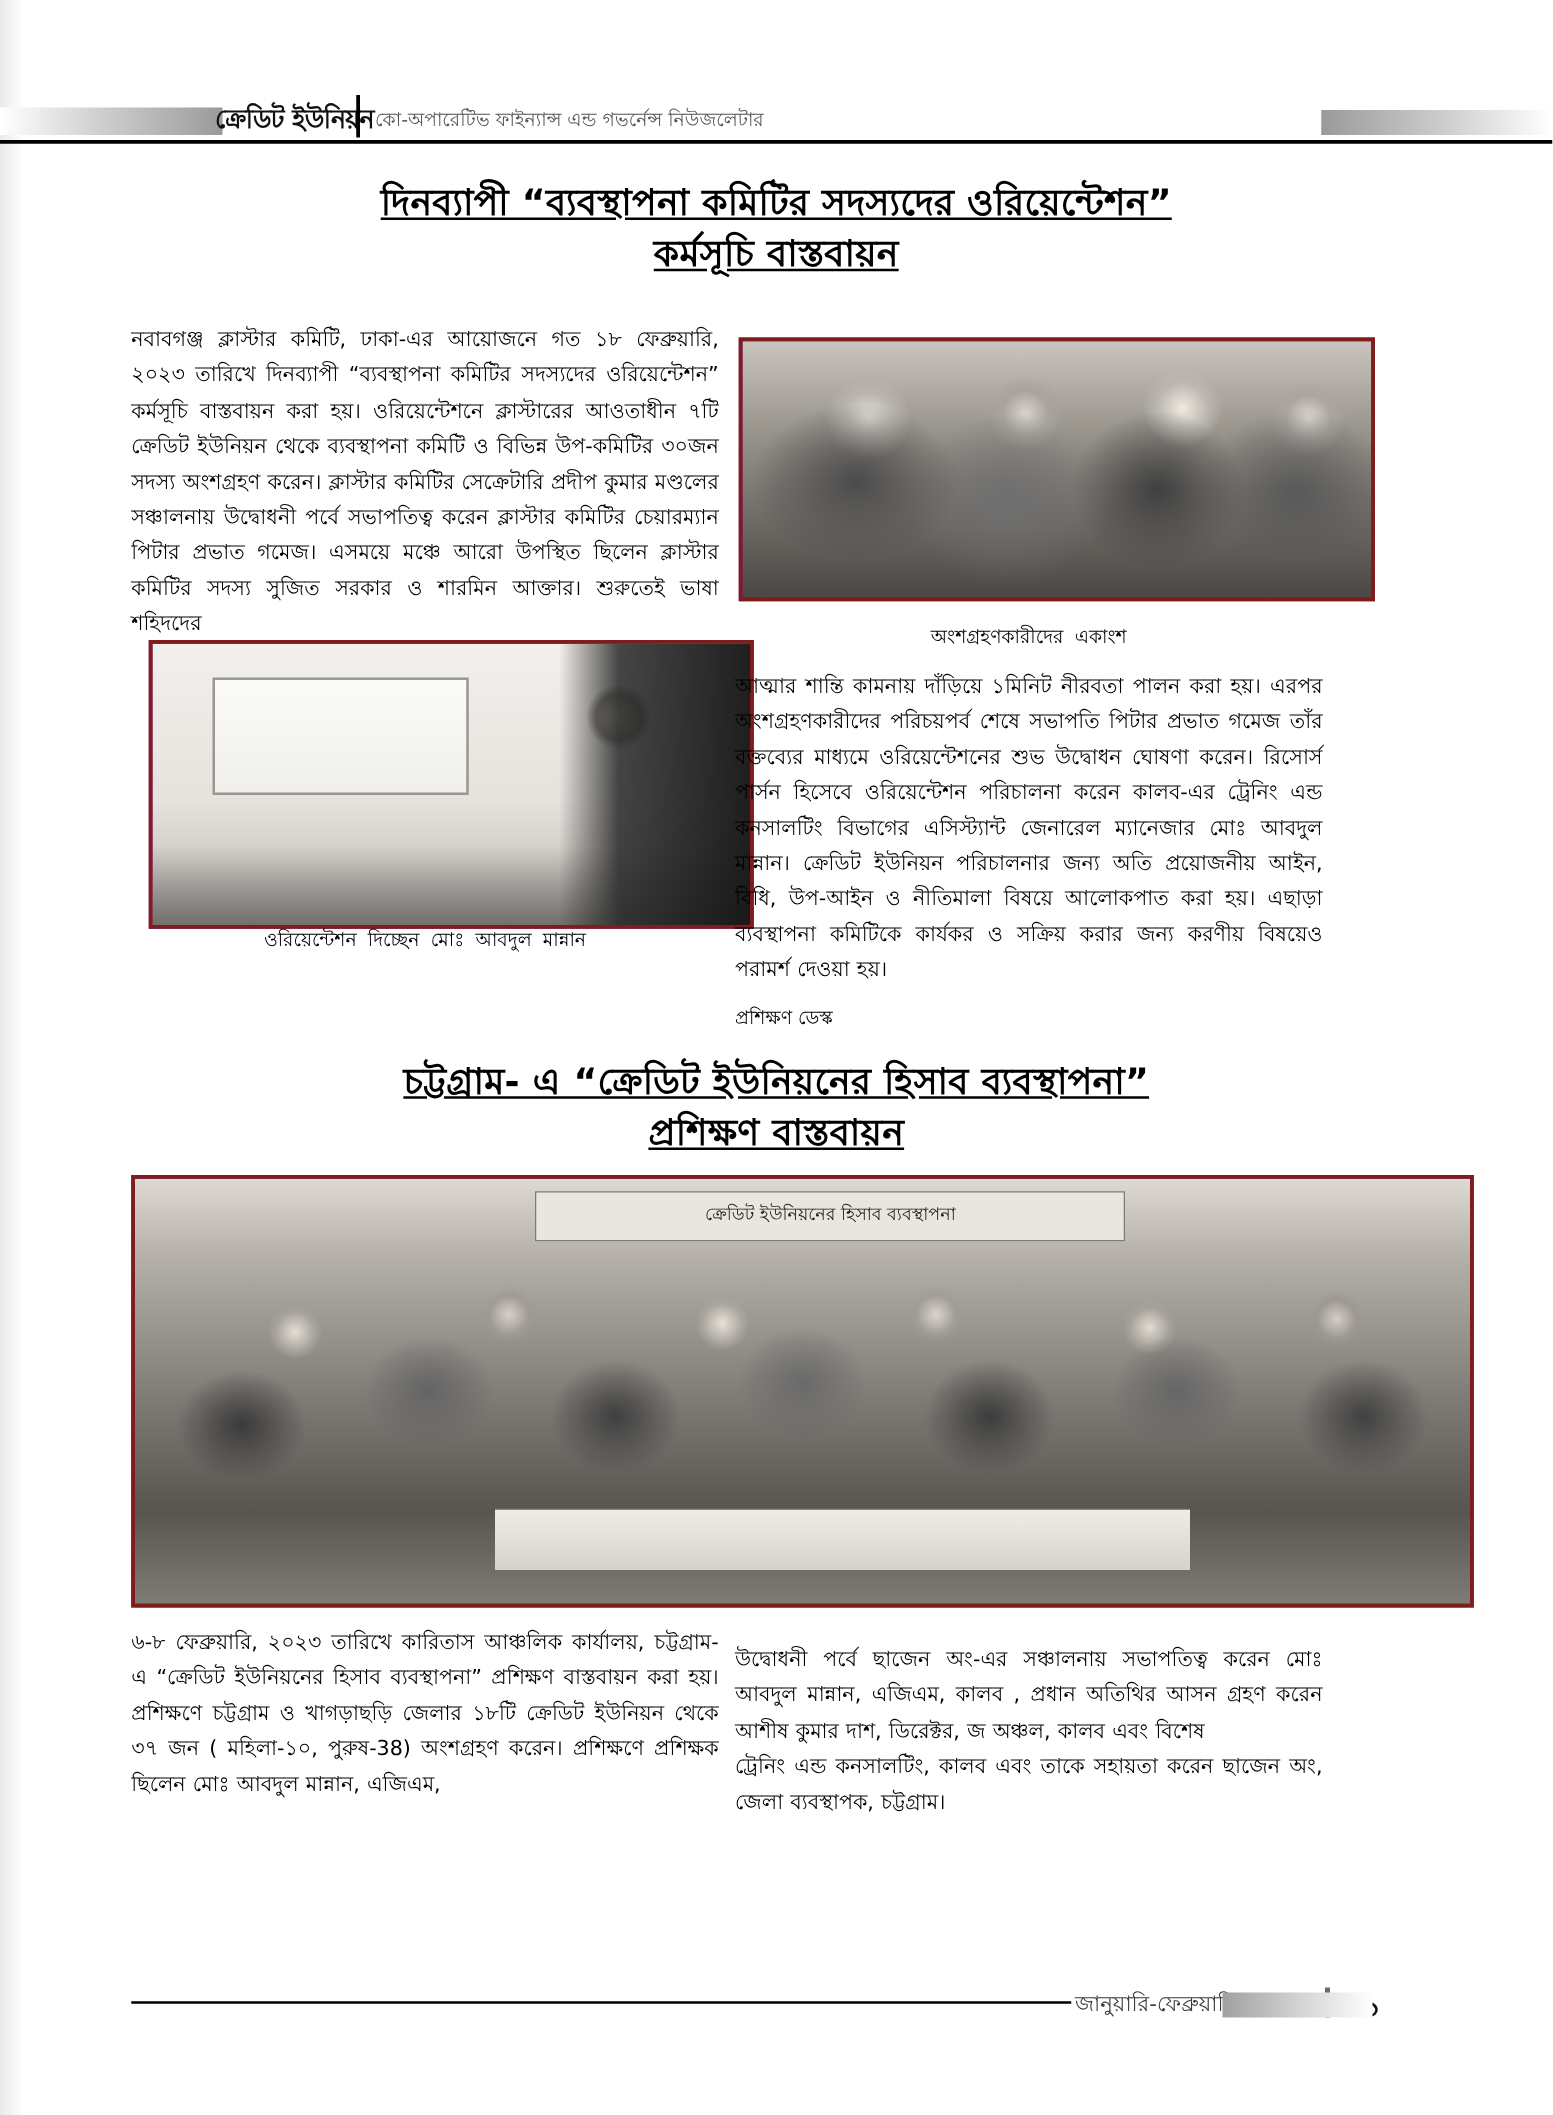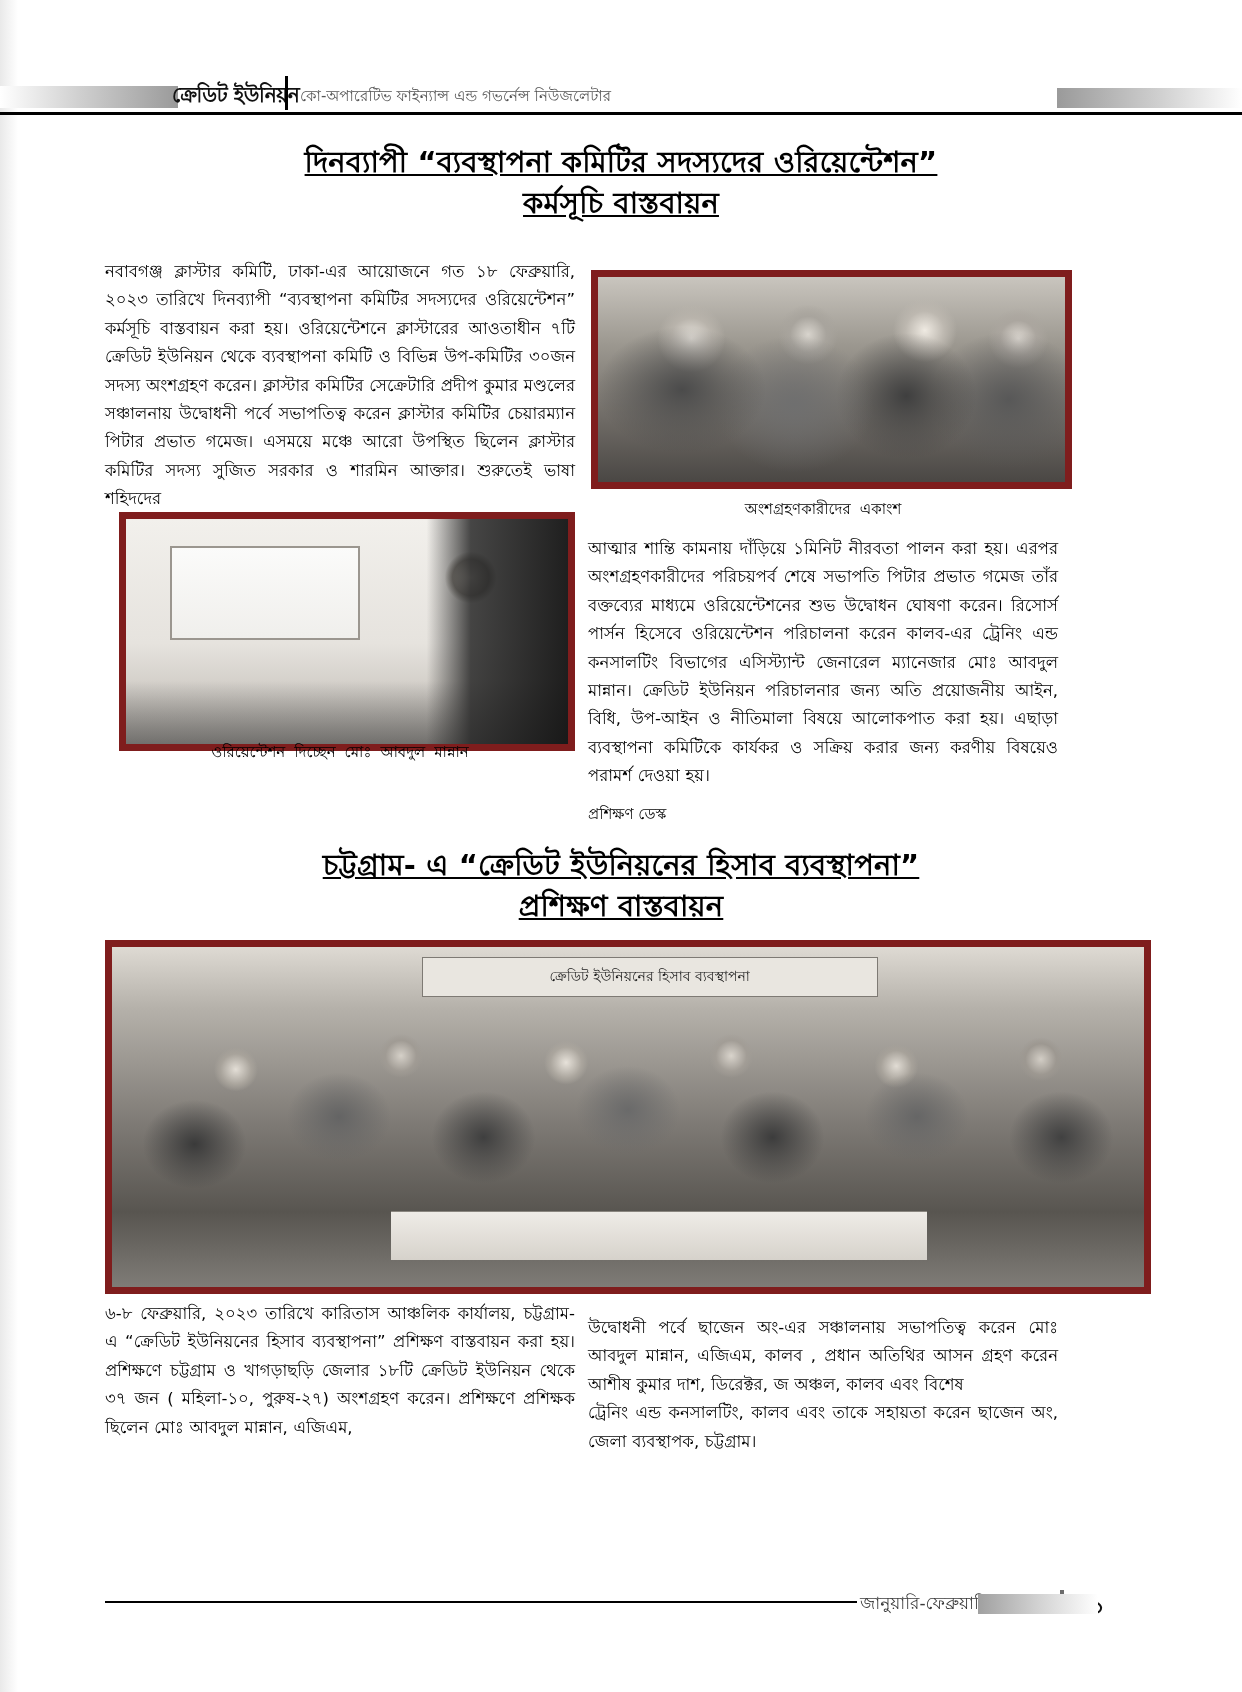--- a/index.html
+++ b/index.html
@@ -125,21 +125,22 @@
     font-size: 15px;
     margin-top: 12px;
     color: #000;
   }
 
   
   .photo {
     position: absolute;
     overflow: hidden;
     background: #701a75;
-    border: 7px solid #7f1d1d;
+    border: 3px solid #7f1d1d;
+    padding-left: 36px;
   }
   .photo .ph-inner {
     position: absolute;
     inset: 0;
   }
   .caption {
     position: absolute;
     font-family: Liberation Mono, monospace;
     font-size: 15px;
     text-align: center;
@@ -327,21 +328,21 @@
 
   <div class="photo" id="photo-3">
     <div class="ph-inner ph-c"></div>
     <div class="banner-strip">
       <span>ক্রেডিট ইউনিয়নের হিসাব ব্যবস্থাপনা</span>
     </div>
     <div class="table-strip"></div>
   </div>
 
   <div class="col left" style="top:1300px;">
-    <p class="body">৬-৮ ফেব্রুয়ারি, ২০২৩ তারিখে কারিতাস আঞ্চলিক কার্যালয়, চট্টগ্রাম- এ “ক্রেডিট ইউনিয়নের হিসাব ব্যবস্থাপনা” প্রশিক্ষণ বাস্তবায়ন করা হয়। প্রশিক্ষণে চট্টগ্রাম ও খাগড়াছড়ি জেলার ১৮টি ক্রেডিট ইউনিয়ন থেকে ৩৭ জন ( মহিলা-১০, পুরুষ-২৭) অংশগ্রহণ করেন। প্রশিক্ষণে প্রশিক্ষক ছিলেন মোঃ আবদুল মান্নান, এজিএম,</p>
+    <p class="body">৬-৮ ফেব্রুয়ারি, ২০২৩ তারিখে কারিতাস আঞ্চলিক কার্যালয়, চট্টগ্রাম- এ “ক্রেডিট ইউনিয়নের হিসাব ব্যবস্থাপনা” প্রশিক্ষণ বাস্তবায়ন করা হয়। প্রশিক্ষণে চট্টগ্রাম ও খাগড়াছড়ি জেলার ১৮টি ক্রেডিট ইউনিয়ন থেকে ৩৭ জন ( মহিলা-১০, পুরুষ-38) অংশগ্রহণ করেন। প্রশিক্ষণে প্রশিক্ষক ছিলেন মোঃ আবদুল মান্নান, এজিএম,</p>
   </div>
 
   <div class="col right" style="top:1300px;">
     <p class="body" style="margin-top:14px;">উদ্বোধনী পর্বে ছাজেন অং-এর সঞ্চালনায় সভাপতিত্ব করেন মোঃ আবদুল মান্নান, এজিএম, কালব , প্রধান অতিথির আসন গ্রহণ করেন আশীষ কুমার দাশ, ডিরেক্টর, জ অঞ্চল, কালব এবং বিশেষ</p>
     <p class="body">ট্রেনিং এন্ড কনসালটিং, কালব এবং তাকে সহায়তা করেন ছাজেন অং, জেলা ব্যবস্থাপক, চট্টগ্রাম।</p>
   </div>
 
   <div class="footer">
     <div class="footer-rule"></div>
     <div class="footer-date">জানুয়ারি-ফেব্রুয়ারি, ২০২৩</div>

